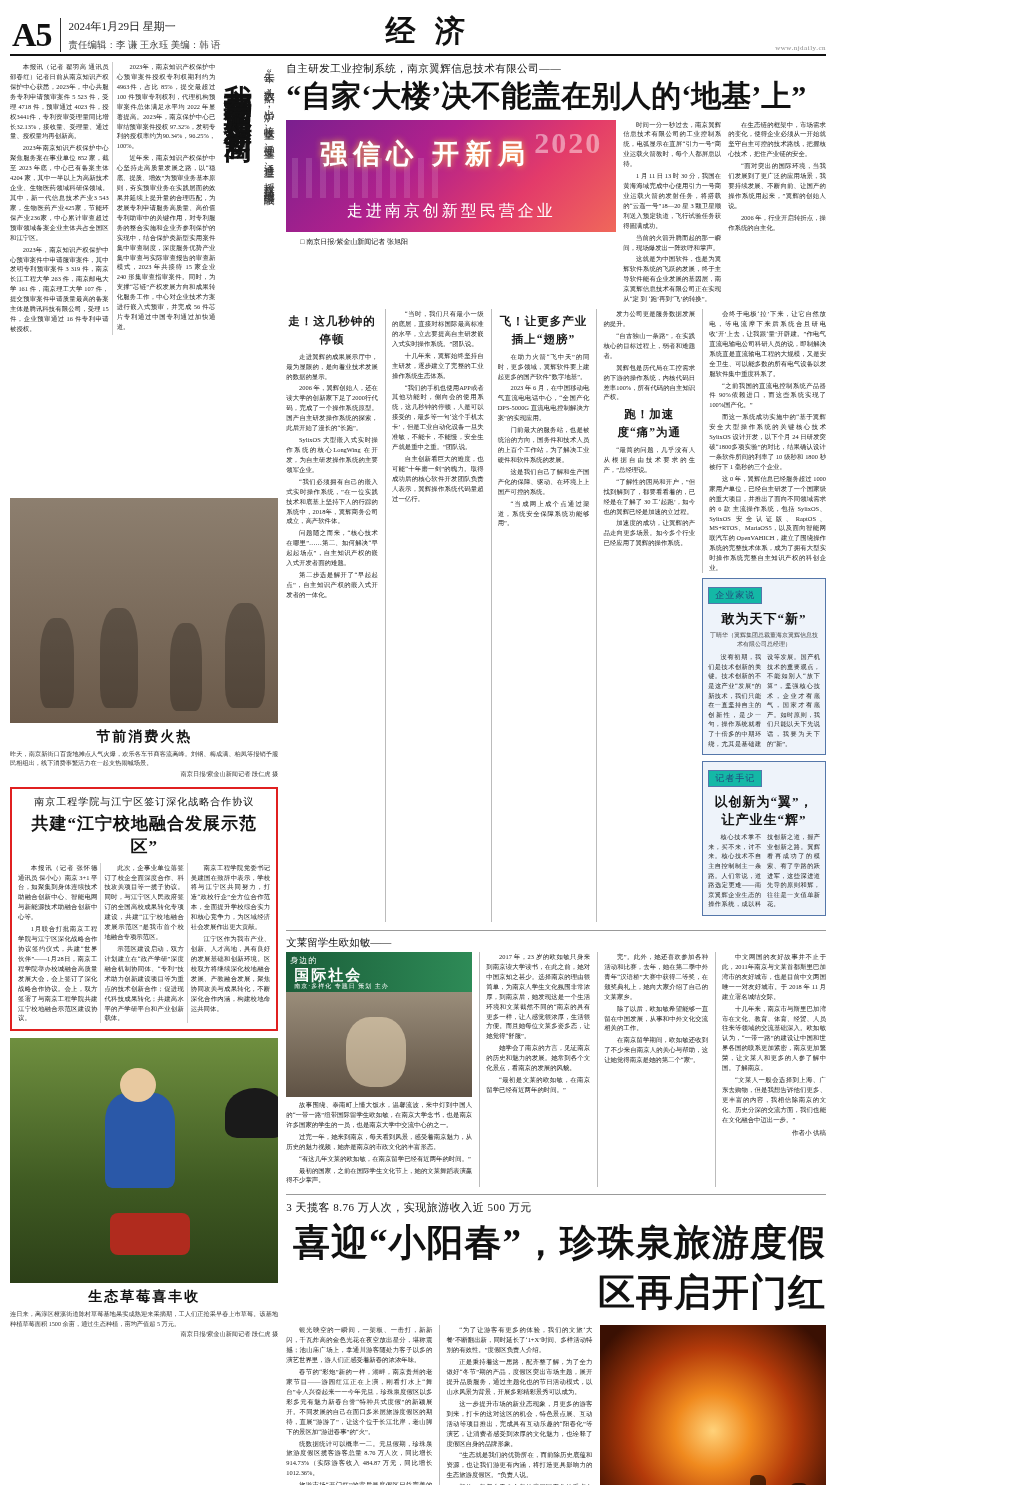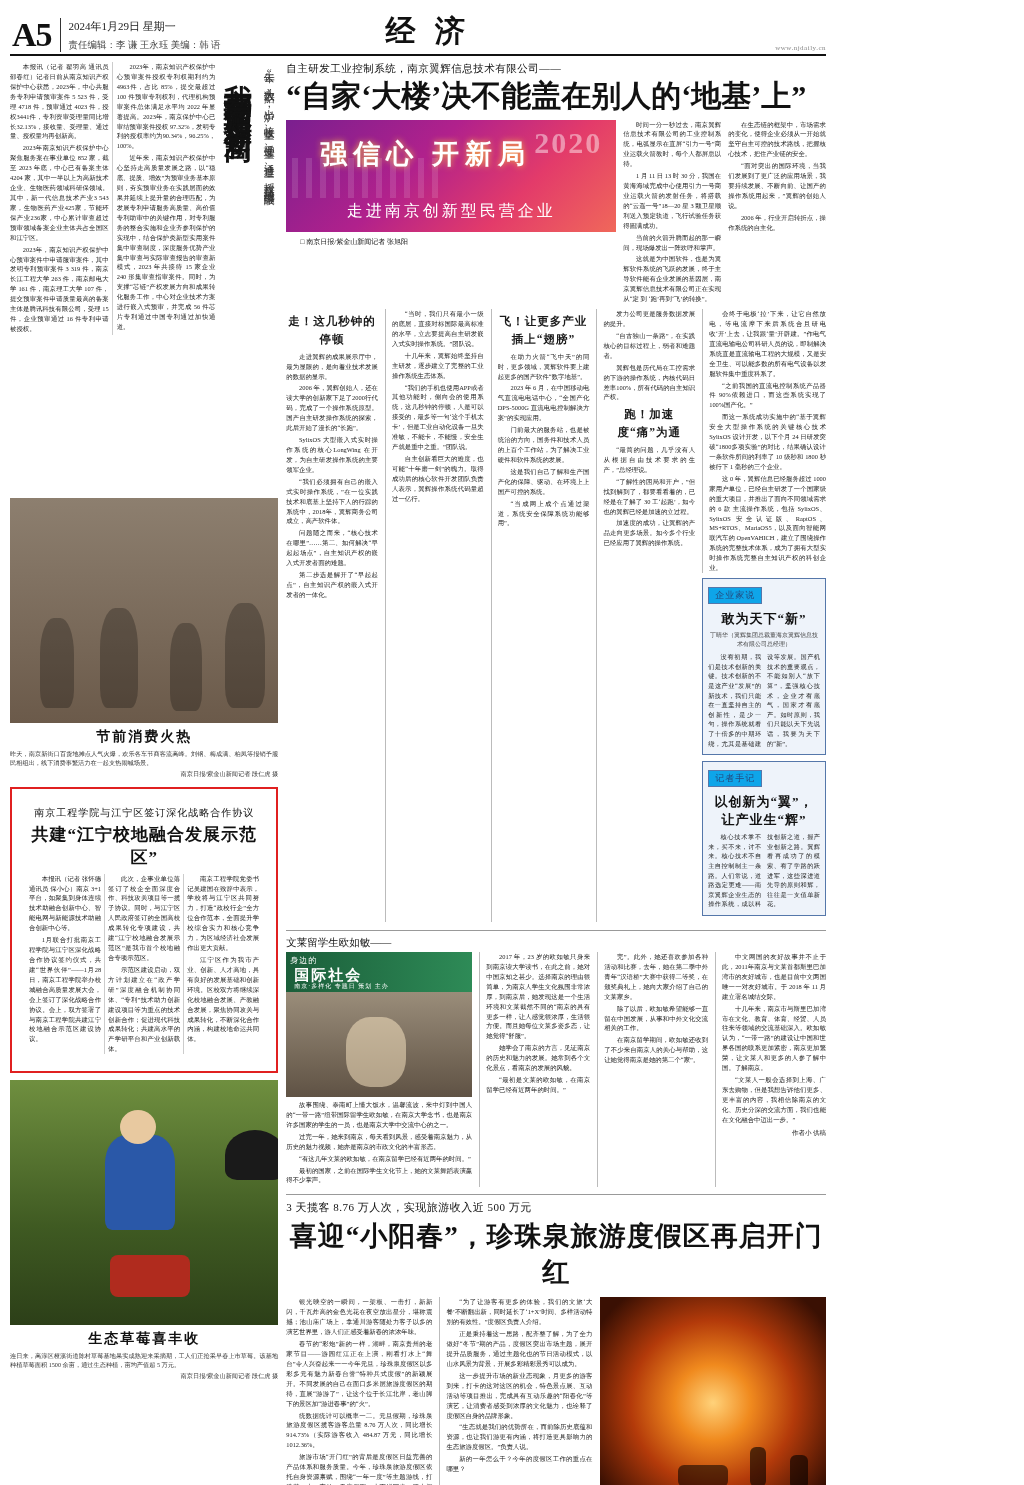--- a/index.html
+++ b/index.html
@@ -53,21 +53,21 @@
   .lead-body { flex:1; }
   .lead-body .coltext { column-count:2; column-gap:8px; column-rule:1px solid #ccc; }
 
   
   .photo { width:100%; background:#cbbfae; position:relative; overflow:hidden; }
   .photo-cap { text-align:center; font-size:14px; font-weight:bold; letter-spacing:2px; margin:5px 0 3px; }
   .photo-note { font-size:6.2px; line-height:1.5; text-align:justify; color:#333; }
   .photo-credit { font-size:6.2px; text-align:right; color:#333; margin-top:2px; }
 
   
-  .redbox { border:2px solid #e02020; padding:17px; margin-top:8px; }
+  .redbox { border:2px solid #e02020; padding:6px; margin-top:8px; }
   .redbox .kicker { font-size:10px; text-align:center; letter-spacing:1px; margin-bottom:3px; }
   .redbox .headline { font-size:17px; font-weight:bold; text-align:center; letter-spacing:1px; margin-bottom:5px; }
   .redbox .coltext { column-count:3; column-gap:7px; column-rule:1px solid #ccc; }
 
   
   .kicker-line { font-size:10.5px; letter-spacing:0.5px; margin-bottom:3px; }
   .big-head { font-size:30px; font-weight:bold; letter-spacing:0px; line-height:1.15; margin:0 0 6px; }
   .banner {
     height:112px; background:linear-gradient(135deg,#7a1f8f 0%,#b1218c 40%,#e33b6a 70%,#f0685a 100%);
     position:relative; color:#fff; overflow:hidden; margin-bottom:5px;
@@ -79,40 +79,40 @@
   .banner .b-city { position:absolute; left:6px; bottom:34px; width:150px; height:40px;
       background:repeating-linear-gradient(90deg,rgba(255,255,255,.25) 0 6px,transparent 6px 14px); opacity:.5;}
   .byline { font-size:7px; margin:2px 14px 4px; }
 
   .r3 { display:flex; gap:7px; }
   .r3 > div { flex:1; }
   .subhead { font-size:11.5px; font-weight:bold; text-align:center; margin:4px 0 3px; letter-spacing:1px; }
 
   
   .qbox { border:1px solid #5577aa; background:#eef3fa; padding:5px; margin-bottom:6px; }
-  .qbox-title { display:inline-block; border:1px solid #5577aa; background:#0ea5e9; font-size:9px;
+  .qbox-title { display:inline-block; border:1px solid #5577aa; background:#14b8a6; font-size:9px;
      padding:1px 6px; color:#24497d; letter-spacing:1px; margin-bottom:4px;}
   .qbox-h { text-align:center; font-size:13px; font-weight:bold; letter-spacing:1px; margin:2px 0 3px; }
   .qbox-sub { text-align:center; font-size:6px; color:#444; margin-bottom:3px; }
   .qbox .coltext { column-count:2; column-gap:6px; font-size:6.2px; }
 
   
   .sec2 { margin-top:8px; border-top:1px solid #999; padding-top:5px; }
   .head2 { font-size:25px; font-weight:bold; text-align:center; letter-spacing:1px; margin:3px 0 6px; }
   .kicker2 { font-size:10.5px; margin-bottom:2px; }
   .intl-box { width:186px; }
   .intl-banner { height:40px; background:linear-gradient(90deg,#1b5e3a,#2e8b57); color:#fff; position:relative; }
   .intl-banner .t1 { position:absolute; left:4px; top:3px; font-size:8px; letter-spacing:1px; }
   .intl-banner .t2 { position:absolute; left:8px; top:14px; font-size:15px; font-weight:bold; letter-spacing:2px; }
   .intl-banner .t3 { position:absolute; left:8px; bottom:1px; font-size:6px; letter-spacing:1px; }
 
   
   .sec3 { margin-top:7px; border-top:1px solid #999; padding-top:5px; }
   .lead-line { font-size:11px; margin-bottom:3px; letter-spacing:0.5px; }
-  .head3 { font-size:27px; font-weight:bold; text-align:center; letter-spacing:1px; margin:2px 0 7px; }
+  .head3 { font-size:37px; font-weight:bold; text-align:right; letter-spacing:1px; margin:2px 0 7px; }
 
   .photo-strawberry { height:245px; background:linear-gradient(180deg,#6f8f3f,#3f5a22 60%,#2c3f18); }
   .photo-crowd { height:225px; background:linear-gradient(180deg,#8d7f6f,#6b5a4a); }
   .photo-fire { height:235px; background:radial-gradient(circle at 50% 45%, #ffd27a 0%, #f08a1e 22%, #b33a0a 48%, #3a1003 80%); }
 
   .fake-fig { position:absolute; background:rgba(0,0,0,.25); border-radius:40% 40% 20% 20%; }
   .caption-note { font-size:6.2px; line-height:1.5; text-align:justify; margin-top:3px; color:#333; }
   .sign { text-align:right; font-size:6.5px; margin-top:3px; }
 </style>
 </head>

